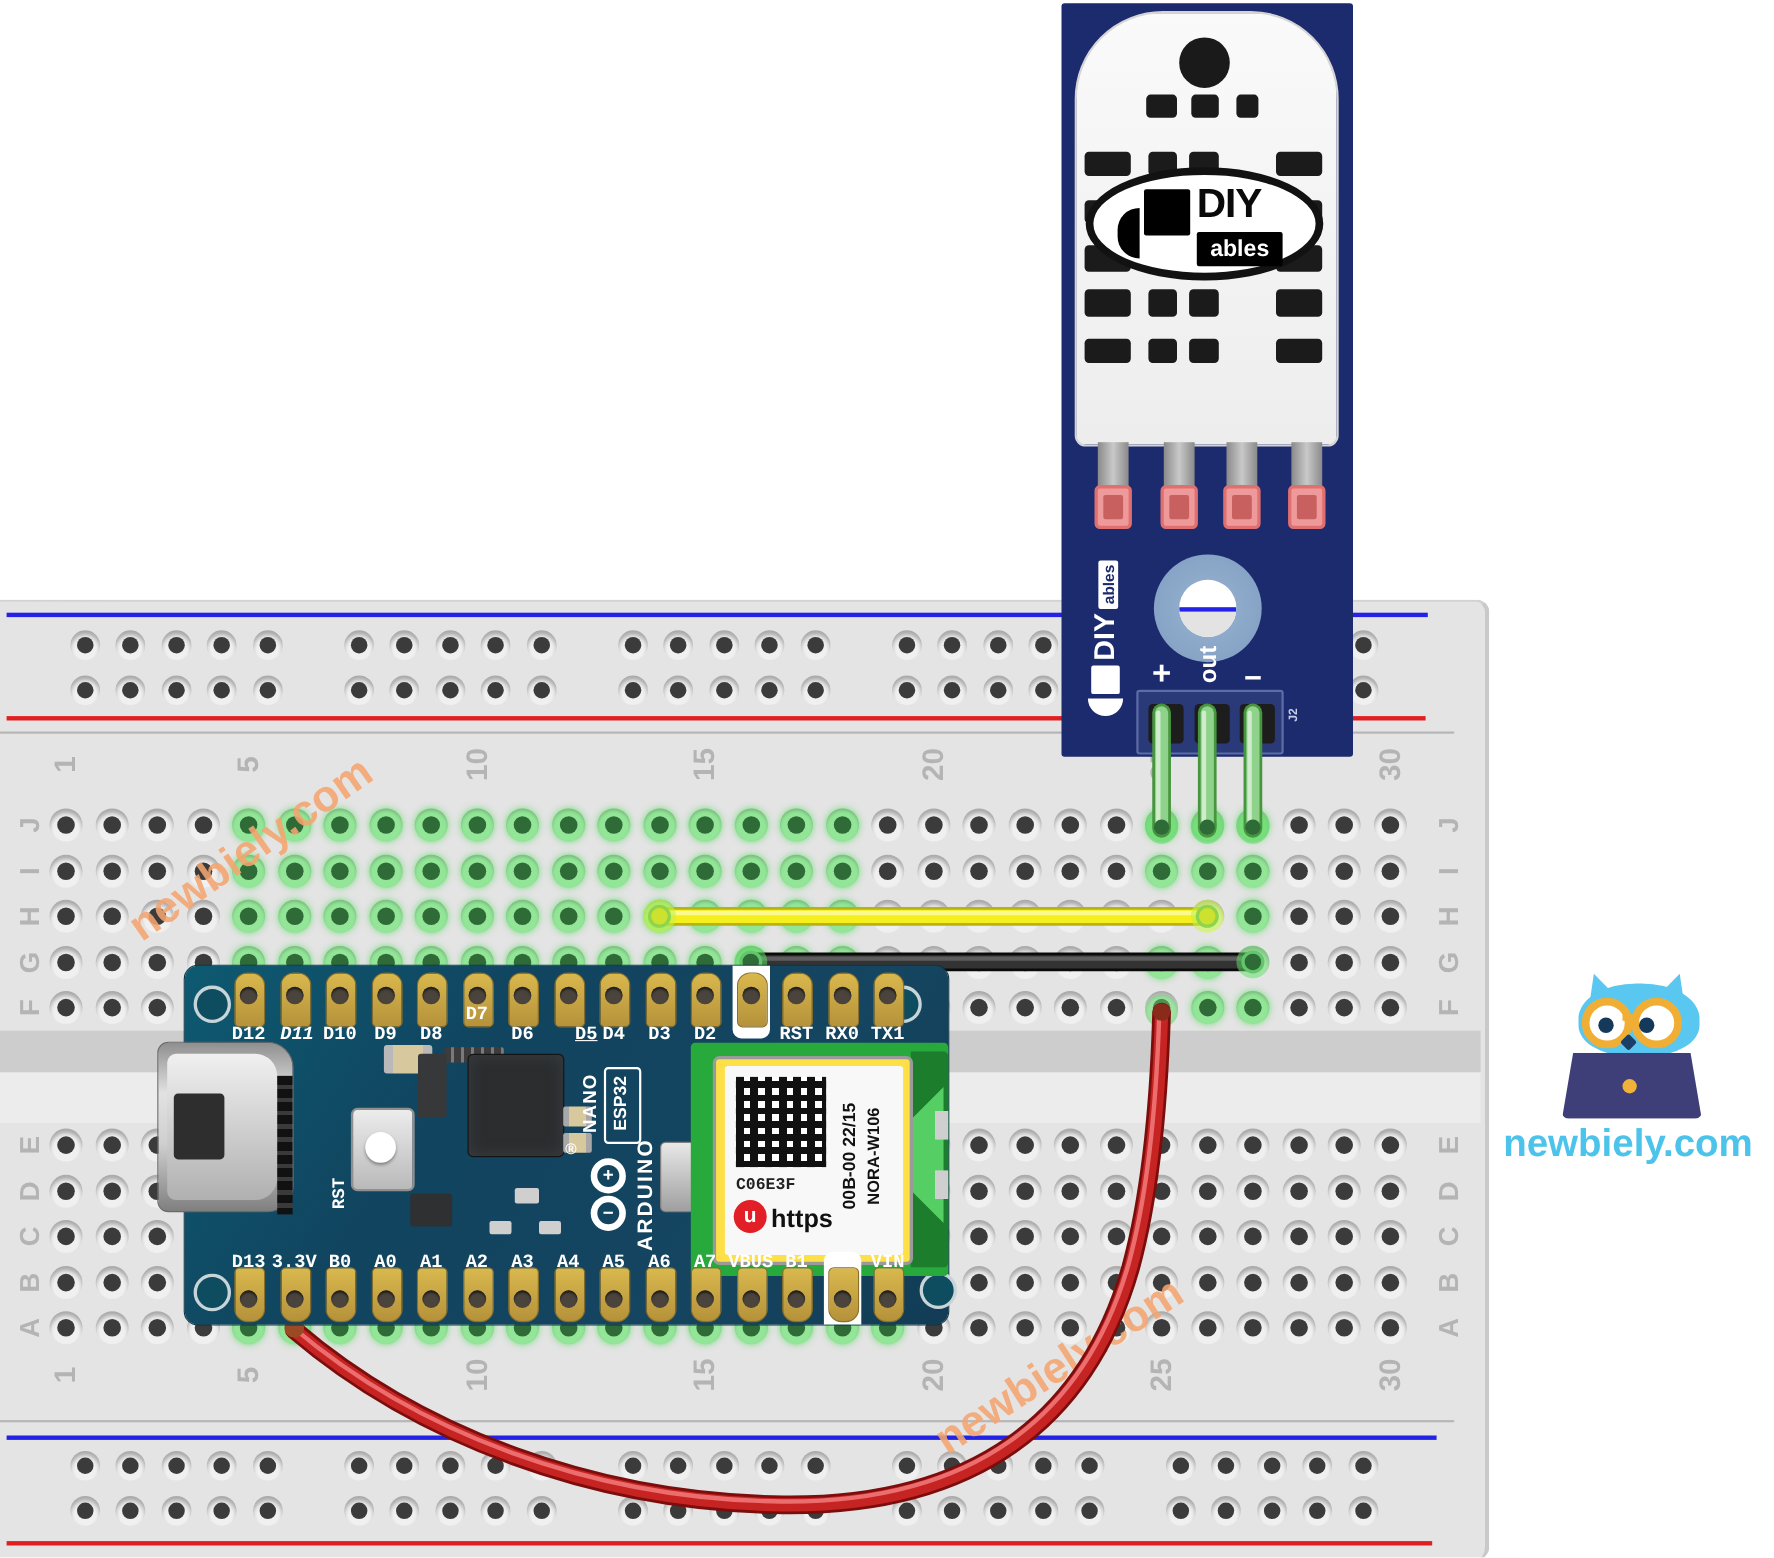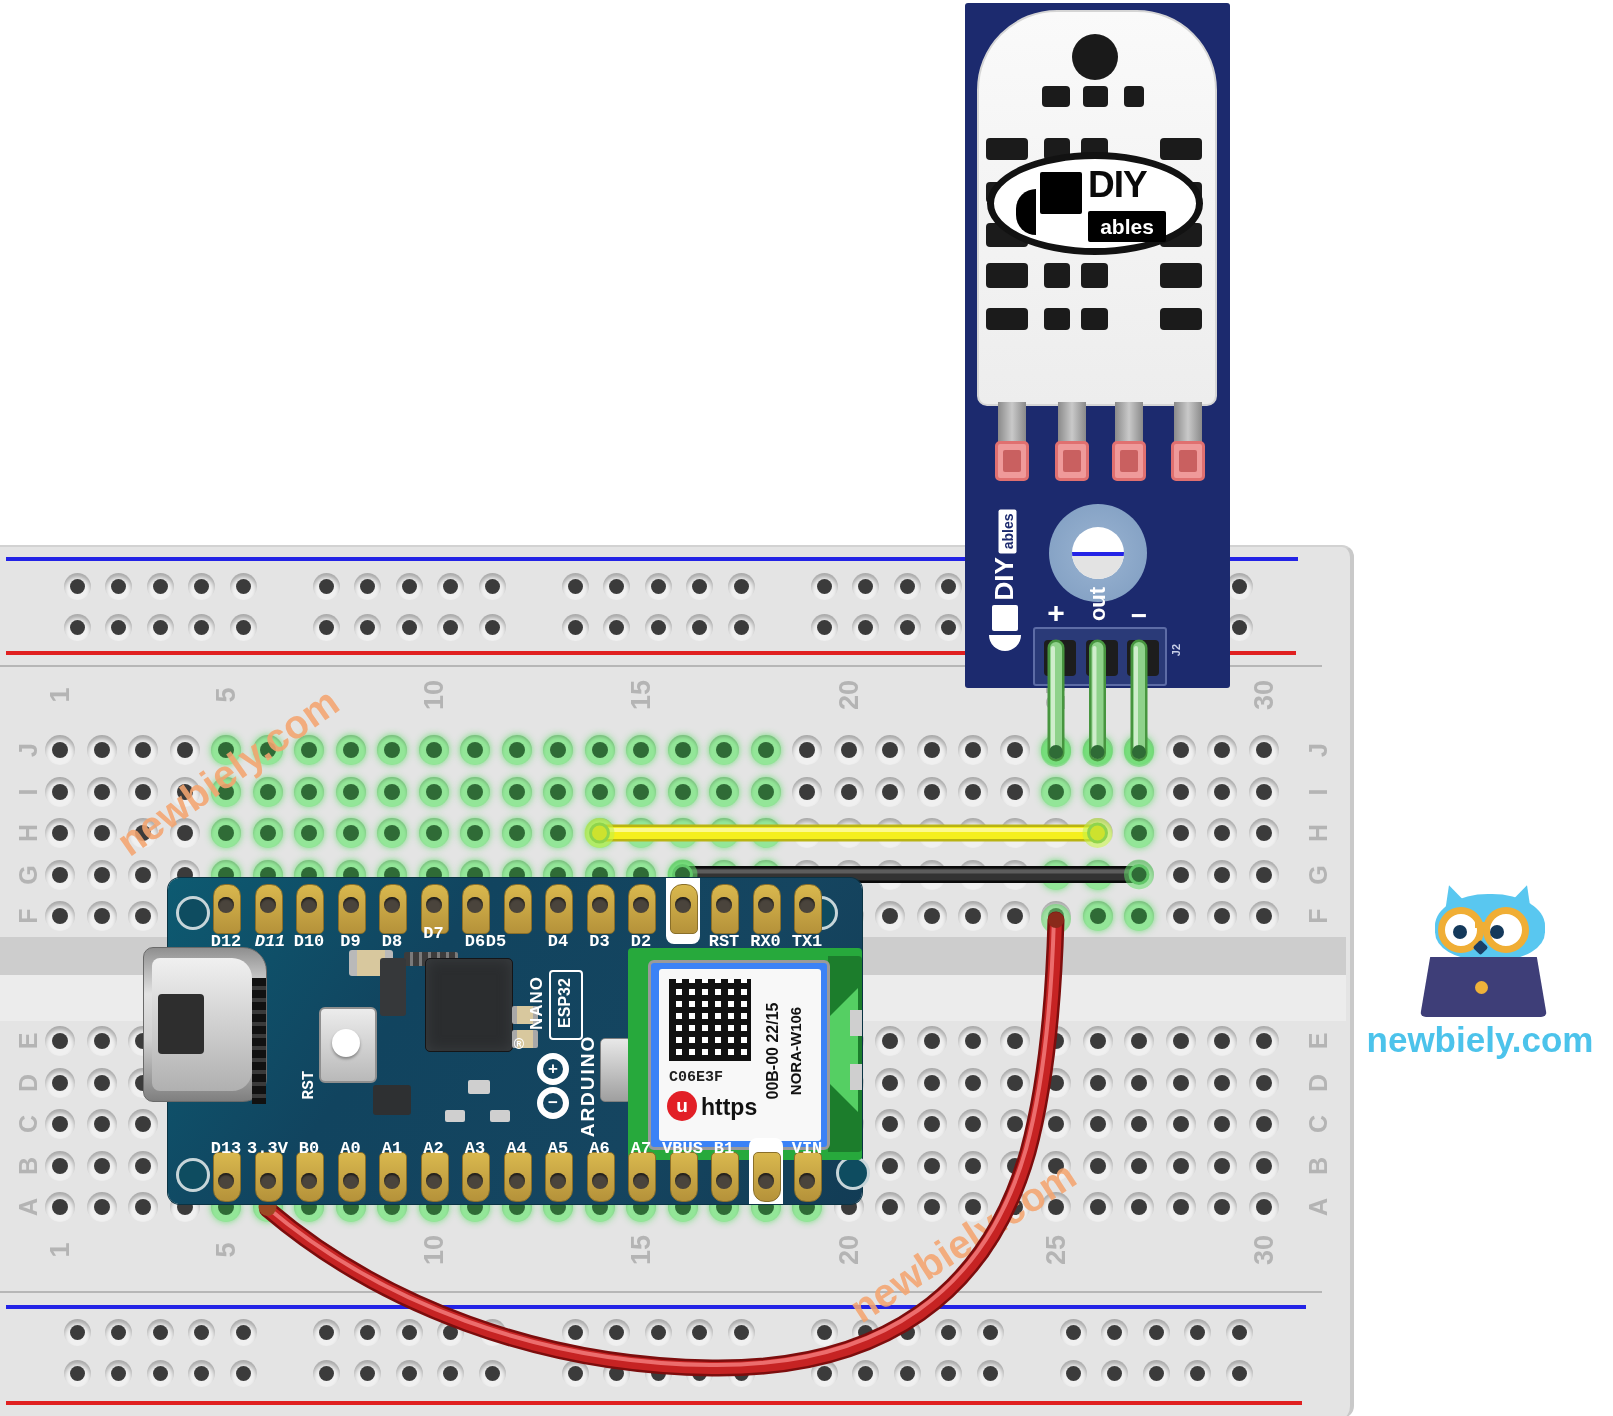--- a/index.html
+++ b/index.html
@@ -568,21 +568,21 @@
     <div class="ctext" style="left:385px;top:191px;color:#fff;font:800 17px 'Liberation Sans',sans-serif;">+</div>
     <div class="abs" style="left:369px;top:209px;width:32px;height:32px;border:6px solid #fff;border-radius:50%;box-sizing:border-box;"></div>
     <div class="ctext" style="left:385px;top:225px;color:#fff;font:800 17px 'Liberation Sans',sans-serif;">−</div>
     <div class="vtext" style="left:420px;top:208px;color:#fff;font:800 19px 'Liberation Sans',sans-serif;letter-spacing:2px;">ARDUINO</div>
 
     <div class="abs" style="left:460px;top:70px;width:234px;height:212px;background:#27a93c;border-radius:4px;">
       <div class="abs" style="left:200px;top:8px;width:34px;height:196px;background:#1c7d2c;border-radius:0 4px 4px 0;"></div>
       <div class="abs" style="left:168px;top:40px;width:62px;height:124px;background:#55cf63;clip-path:polygon(100% 0,100% 100%,0 50%);"></div>
       <div class="abs" style="left:222px;top:62px;width:12px;height:26px;background:#cfcfcf;"></div>
       <div class="abs" style="left:222px;top:116px;width:12px;height:26px;background:#cfcfcf;"></div>
-      <div class="abs" style="left:20px;top:12px;width:182px;height:190px;background:#3b82f6;border:3px solid #9a9a9a;border-radius:6px;box-sizing:border-box;">
+      <div class="abs" style="left:20px;top:12px;width:182px;height:190px;background:#fde047;border:3px solid #9a9a9a;border-radius:6px;box-sizing:border-box;">
         <div class="abs" style="left:8px;top:6px;width:162px;height:172px;background:#f8f8f8;border-radius:3px;"></div>
         <div class="abs" style="left:18px;top:16px;width:82px;height:82px;background-color:#fff;
                     background-image:repeating-linear-gradient(0deg,#111 0 6px,transparent 6px 12px),repeating-linear-gradient(90deg,#111 0 7px,#fff 7px 13px);"></div>
         <div class="abs" style="left:18px;top:106px;font:700 15px 'Liberation Mono',monospace;color:#222;">C06E3F</div>
         <div class="abs" style="left:16px;top:128px;width:30px;height:30px;border-radius:50%;background:#e21f26;color:#fff;
                     font:800 19px 'Liberation Sans',sans-serif;text-align:center;line-height:30px;">u</div>
         <div class="abs" style="left:50px;top:131px;font:800 23px 'Liberation Sans',sans-serif;color:#111;">https</div>
         <div class="vtext" style="left:122px;top:88px;font:800 16px 'Liberation Sans',sans-serif;color:#111;">00B-00 22/15</div>
         <div class="vtext" style="left:144px;top:88px;font:800 15px 'Liberation Sans',sans-serif;color:#111;">NORA-W106</div>
       </div>
@@ -592,25 +592,25 @@
         <div class="ctext pinlabel" style="left: 58px; top: 63px;">D12</div>
         <div class="pin top" style="left: 86.5px; top: 6px;"></div>
         <div class="ctext pinlabel" style="left: 102px; top: 63px; font-style: italic;">D11</div>
         <div class="pin top" style="left: 128px; top: 6px;"></div>
         <div class="ctext pinlabel" style="left: 141px; top: 63px;">D10</div>
         <div class="pin top" style="left: 169.5px; top: 6px;"></div>
         <div class="ctext pinlabel" style="left: 182.5px; top: 63px;">D9</div>
         <div class="pin top" style="left: 211px; top: 6px;"></div>
         <div class="ctext pinlabel" style="left: 224px; top: 63px;">D8</div>
         <div class="pin top" style="left: 252.5px; top: 6px;"></div>
-        <div class="ctext pinlabel" style="left: 265.5px; top: 55px;">D7</div>
+        <div class="ctext pinlabel" style="left: 265.5px; top: 45px;">D7</div>
         <div class="pin top" style="left: 294px; top: 6px;"></div>
         <div class="ctext pinlabel" style="left: 307px; top: 63px;">D6</div>
         <div class="pin top" style="left: 335.5px; top: 6px;"></div>
-        <div class="ctext pinlabel" style="left: 328px; top: 63px;">D5</div>
+        <div class="ctext pinlabel" style="left: 365px; top: 63px; text-decoration: underline;">D5</div>
         <div class="pin top" style="left: 377px; top: 6px;"></div>
         <div class="ctext pinlabel" style="left: 390px; top: 63px;">D4</div>
         <div class="pin top" style="left: 418.5px; top: 6px;"></div>
         <div class="ctext pinlabel" style="left: 431.5px; top: 63px;">D3</div>
         <div class="pin top" style="left: 460px; top: 6px;"></div>
         <div class="ctext pinlabel" style="left: 473px; top: 63px;">D2</div>
         <div class="abs" style="left: 497.5px; top: 0px; width: 34px; height: 66px; background: rgb(255, 255, 255); border-radius: 0px 0px 8px 8px;"></div>
         <div class="pin top" style="left: 501.5px; top: 6px;"></div>
         <div class="pin top" style="left: 543px; top: 6px;"></div>
         <div class="ctext pinlabel" style="left: 556px; top: 63px;">RST</div>

